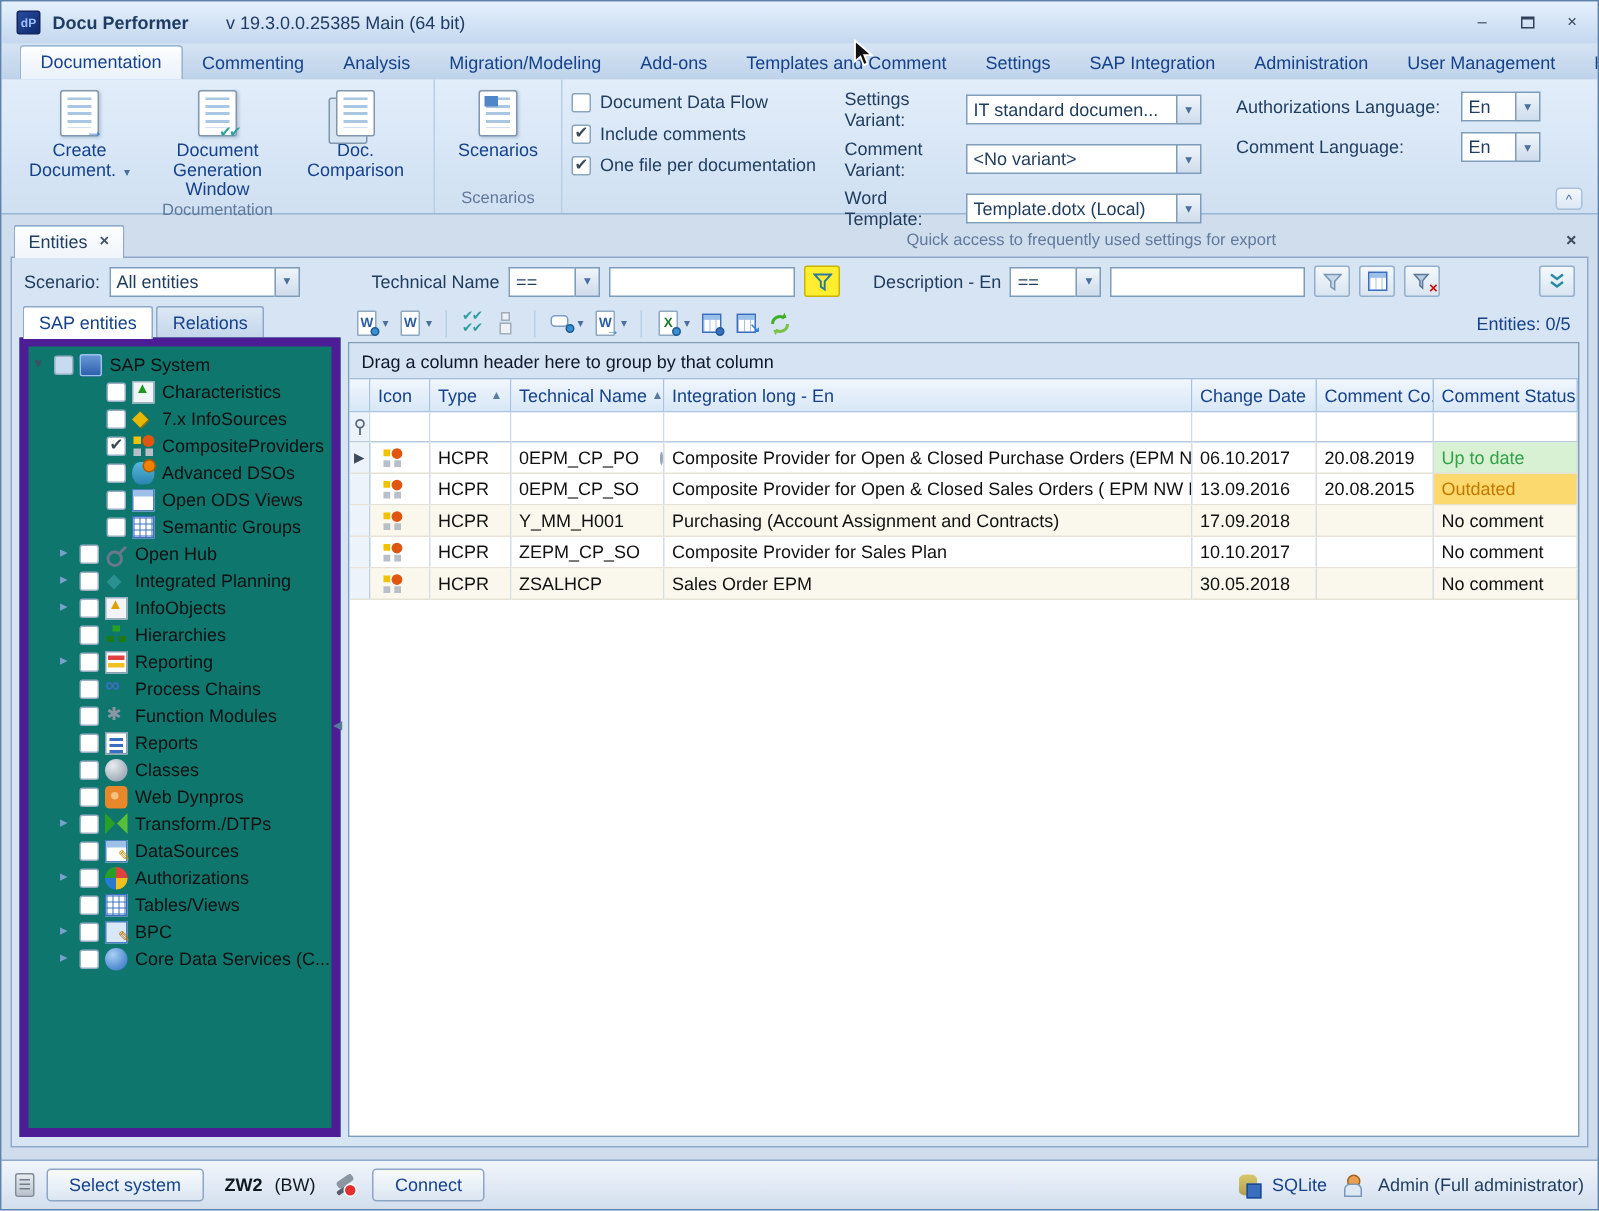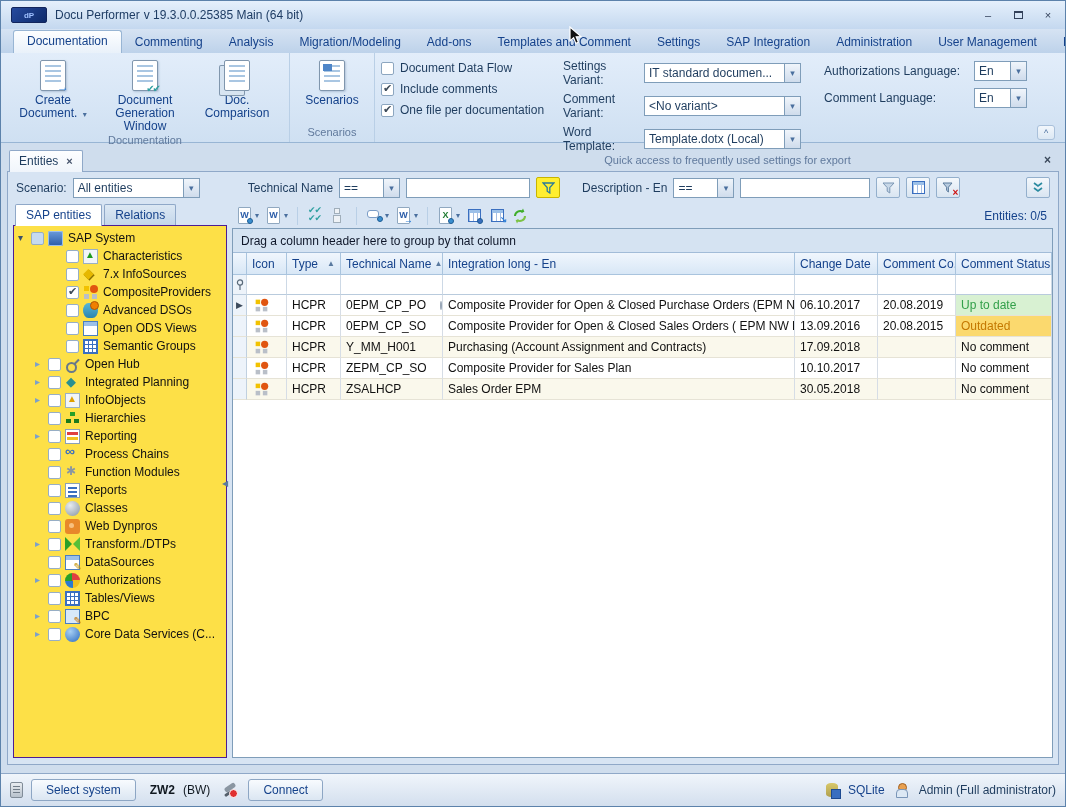--- a/index.html
+++ b/index.html
@@ -2,23 +2,23 @@
 <html><head>
 <meta charset="utf-8">
 <style>
   *{box-sizing:border-box;margin:0;padding:0}
   html,body{background:#b8c6d8}
   body{font-family:"Liberation Sans","DejaVu Sans",sans-serif;font-size:12px;color:#1e3c5e}
   #window{width:1066px;height:807px;position:relative;background:#cfdded;border:1px solid #5c82ab;overflow:hidden;display:flex;flex-direction:column}
 
   
   .titlebar{height:28px;flex:none;background:linear-gradient(#e5f0fc,#c4d8ef);display:flex;align-items:center;padding:0 10px;gap:8px}
-  .appicon{width:36px;height:16px;background:linear-gradient(135deg,#274b9e,#0d2a6b);border:1px solid #12255c;border-radius:2px;color:#9fc0ff;font-size:8px;font-weight:bold;display:flex;align-items:center;justify-content:center}
+  .appicon{width:16px;height:16px;background:linear-gradient(135deg,#274b9e,#0d2a6b);border:1px solid #12255c;border-radius:2px;color:#9fc0ff;font-size:8px;font-weight:bold;display:flex;align-items:center;justify-content:center}
   .title-text{color:#1e3c64}
-  .title-text b{font-weight:normal;margin-right:4px}
+  .title-text b{font-weight:bold;margin-right:25px}
   .wincontrols{margin-left:auto;display:flex;gap:16px;align-items:center;color:#33415a}
   .wbtn{width:14px;height:14px;display:flex;align-items:center;justify-content:center;font-size:11px;cursor:default}
   .wbtn.restore i{display:block;width:9px;height:8px;border:1px solid #33415a;border-top-width:2px}
 
   
   .tabstrip{height:24px;flex:none;background:linear-gradient(#d6e3f3,#bdd2ea);display:flex;align-items:flex-end;padding:0 0 0 12px;position:relative}
   .rtab{padding:3px 13px 4px;color:#15428b;white-space:nowrap;border-radius:3px 3px 0 0;cursor:default}
   .rtab.active{background:linear-gradient(#fdfeff,#e9f1fa);border:1px solid #98b5d4;border-bottom:none;padding-bottom:5px}
 
   
@@ -73,21 +73,21 @@
   .sqbtn .redx{position:absolute;right:1px;bottom:-1px;color:#cc1111;font-weight:bold;font-size:10px}
   .spacer{flex:1}
 
   .content-row{flex:1;display:flex;gap:5px;padding:0 5px 6px 5px;min-height:0;position:relative}
 
   
   .sidebar{width:214px;flex:none;display:flex;flex-direction:column;min-height:0}
   .side-tabs{height:22px;flex:none;display:flex;align-items:flex-end;padding-left:2px}
   .stab{padding:3px 10px 3px;border:1px solid #8fa8c8;border-bottom:none;border-radius:2px 2px 0 0;background:linear-gradient(#dce8f4,#c3d6ea);color:#15428b;margin-right:2px;white-space:nowrap}
   .stab.active{background:#fff;position:relative;z-index:2;margin-bottom:-1px;padding-bottom:4px}
-  .treebox{flex:1;background:#fde047;border:1px solid #4c1d95;overflow:hidden;padding:3px 0}
+  .treebox{flex:1;background:#0f766e;border:6px solid #4c1d95;overflow:hidden;padding:3px 0}
   .tree-row{height:18px;display:flex;align-items:center;white-space:nowrap}
   .tree-row.l0{padding-left:4px}.tree-row.l1{padding-left:21px}.tree-row.l2{padding-left:39px}
   .exp{width:13px;flex:none;font-size:10px;line-height:10px}
   .exp.open::before{content:"▾";color:#3c5068}
   .exp.closed::before{content:"▸";color:#7aa0cc}
   .cb{width:13px;height:13px;border:1px solid #97aec5;background:#fff;border-radius:2px;position:relative;flex:none;margin-right:2px}
   .cb.part{background:#c6daf0}
   .cb.on::before{content:"✔";position:absolute;left:1px;top:-2px;font-size:11px;color:#3c4a58}
   .tree-row .lbl{color:#111;overflow:hidden;text-overflow:ellipsis}
   .splitter{position:absolute;left:214px;top:50%;margin-top:-12px;width:7px;height:24px;color:#5a7a9c;font-size:8px;display:flex;align-items:center;z-index:3}

